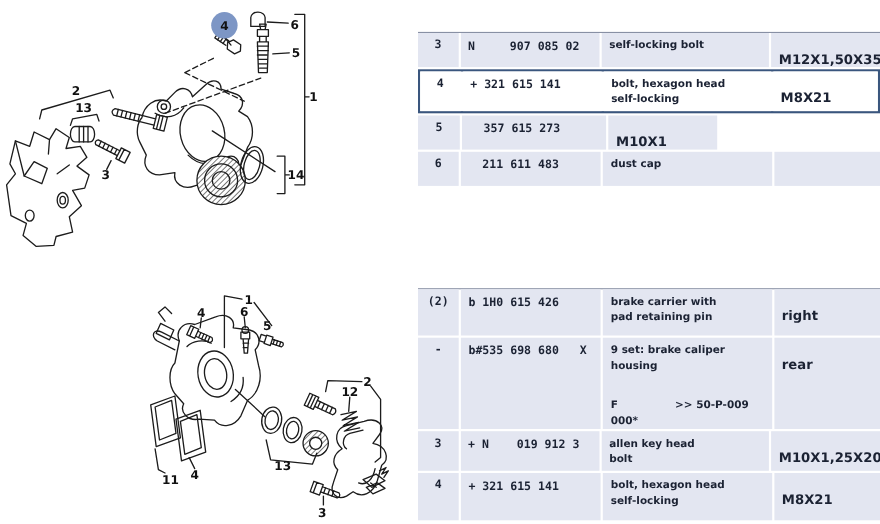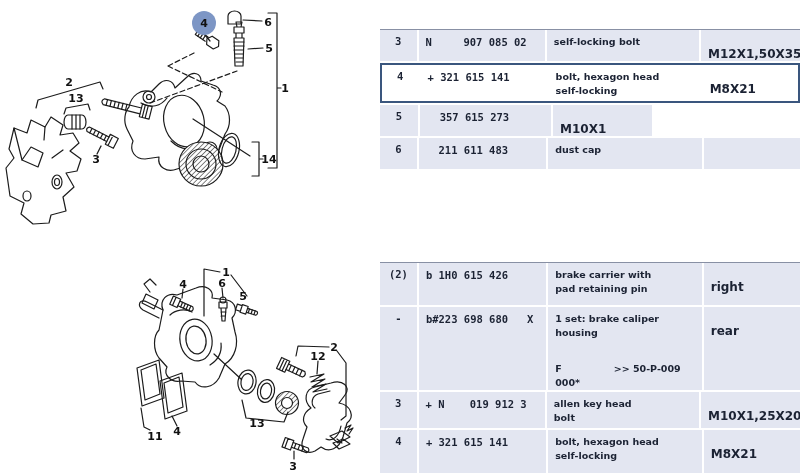--- a/index.html
+++ b/index.html
@@ -264,23 +264,23 @@
       <div class="cell part">b 1H0 615 426</div>
       <div class="cell desc">
         <div>brake carrier with</div>
           <div>pad retaining pin</div>
       </div>
       <div class="cell dim">right</div>
     </div>
 
     <div class="trow" style="min-height:49px">
       <div class="cell pos">-</div>
-      <div class="cell part">b#223 698 680   X</div>
-      <div class="cell desc">
-        <div>1 set: brake caliper housing</div>
+      <div class="cell part">b#535 698 680   X</div>
+      <div class="cell desc">
+        <div>9 set: brake caliper housing</div>
         <div class="note">
           <span>F</span><span class="noteval">&gt;&gt; 50-P-009 000*</span>
         </div>
       </div>
       <div class="cell dim">rear</div>
     </div>
 
     <div class="trow" style="min-height:36px">
       <div class="cell pos">3</div>
       <div class="cell part">+ N    019 912 3</div>

